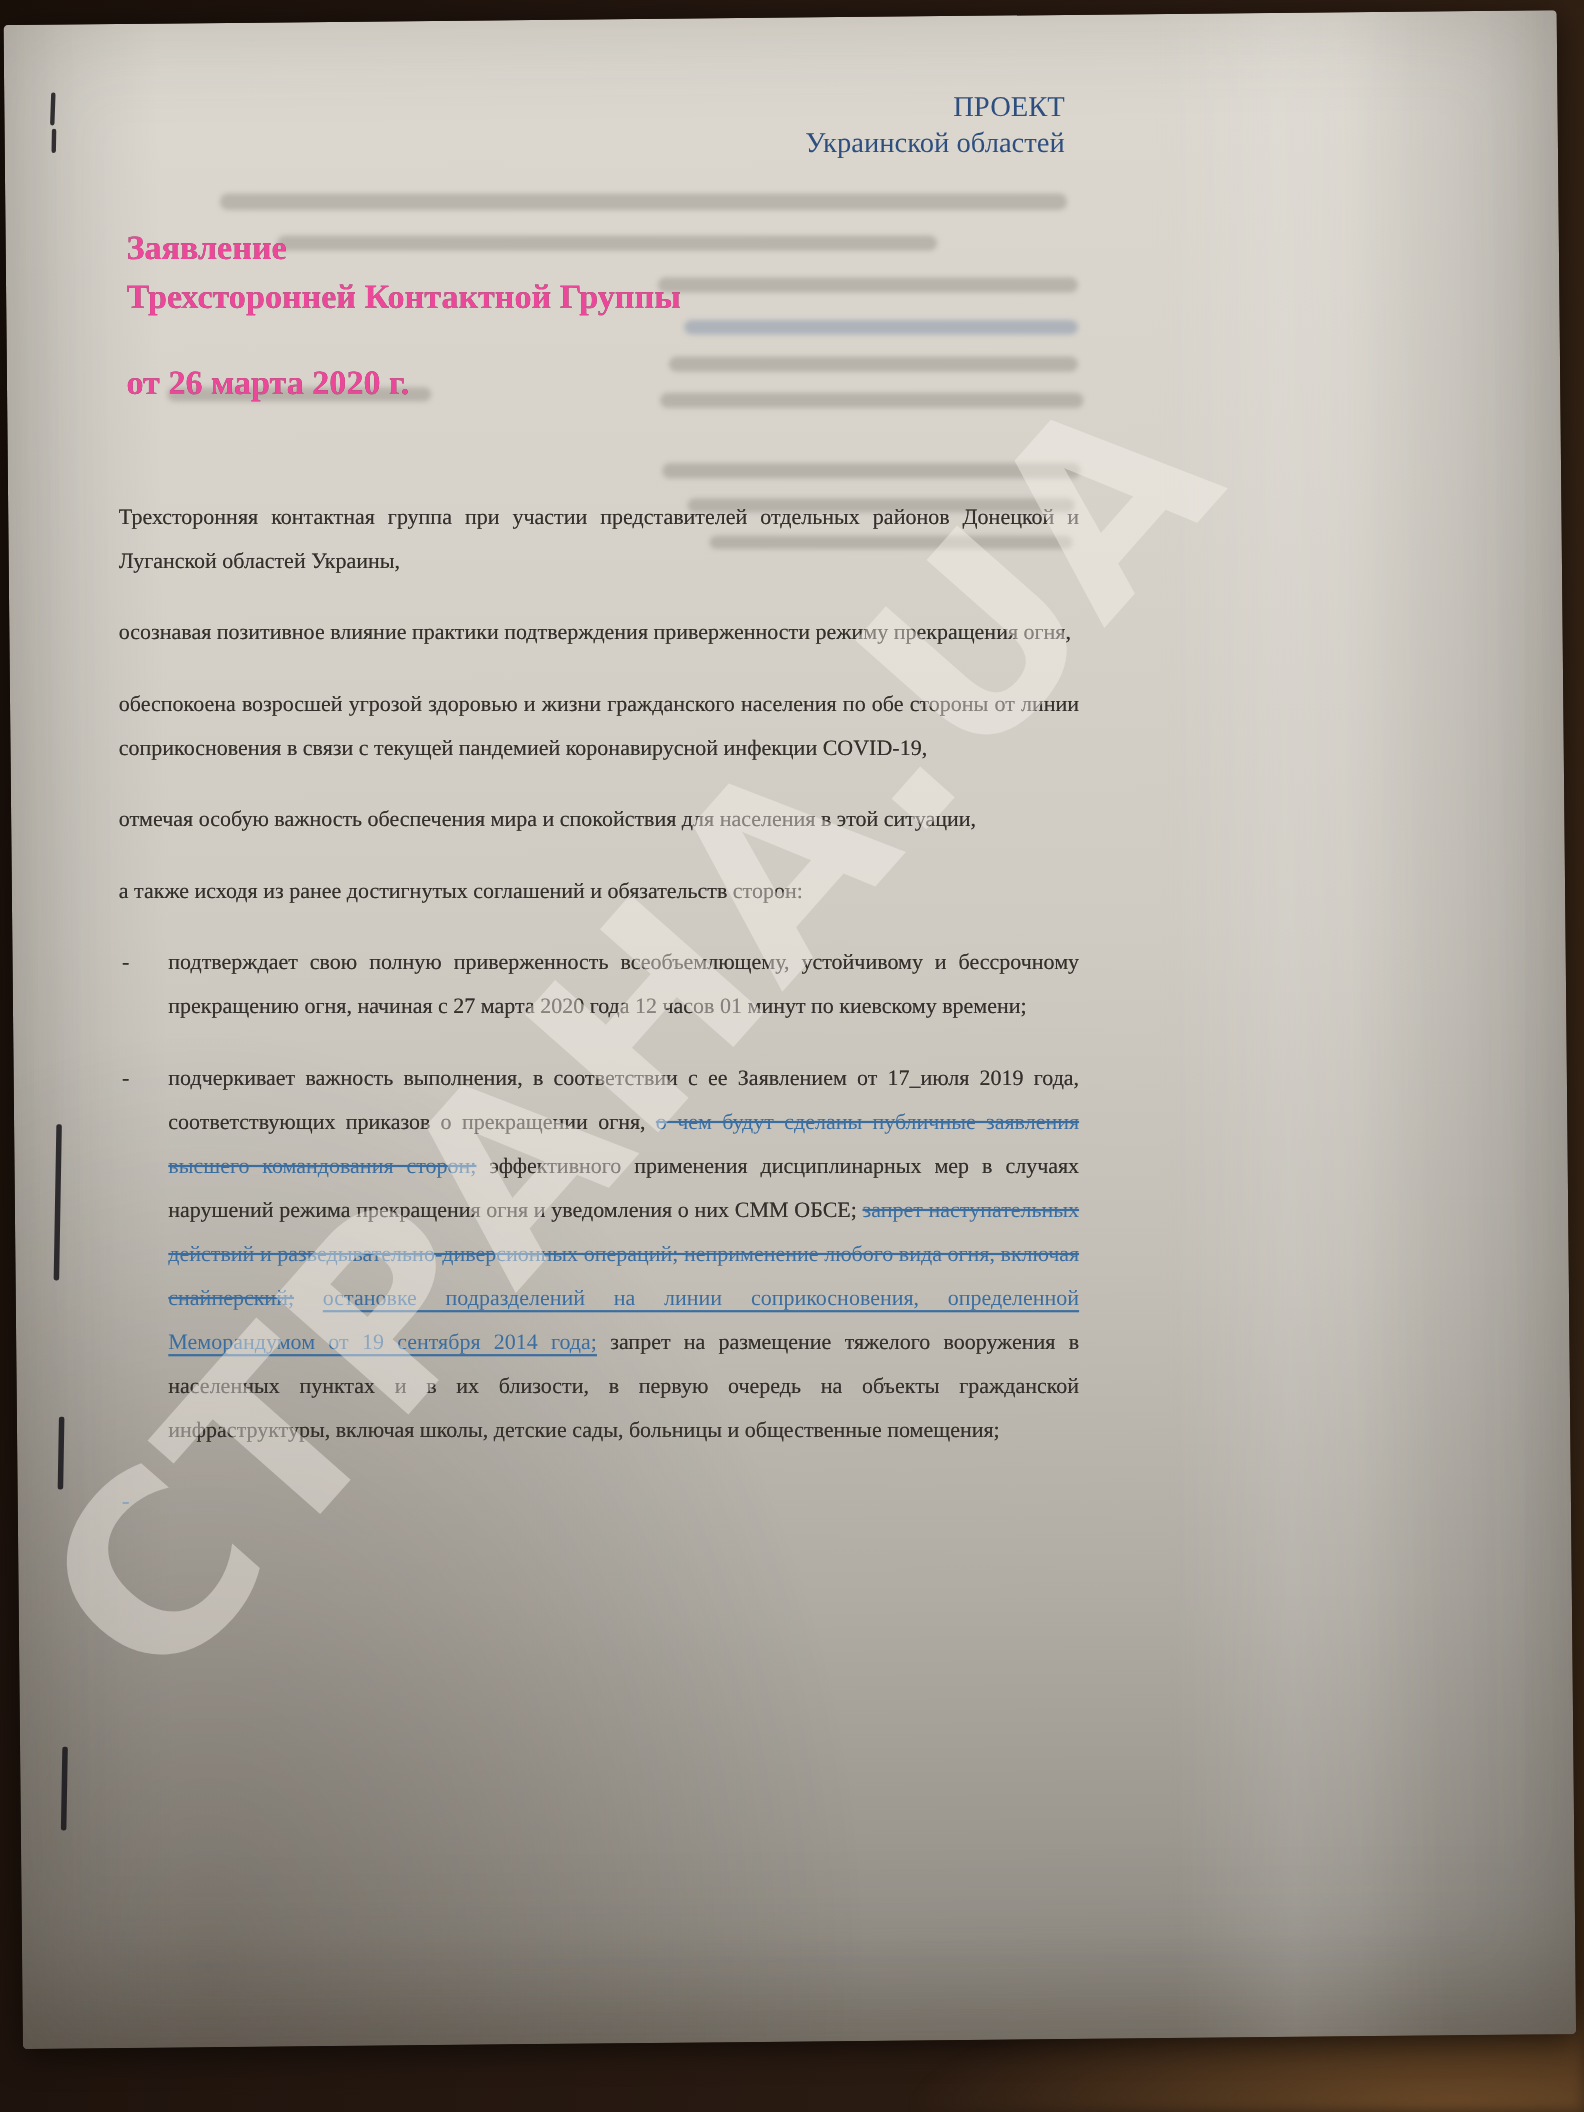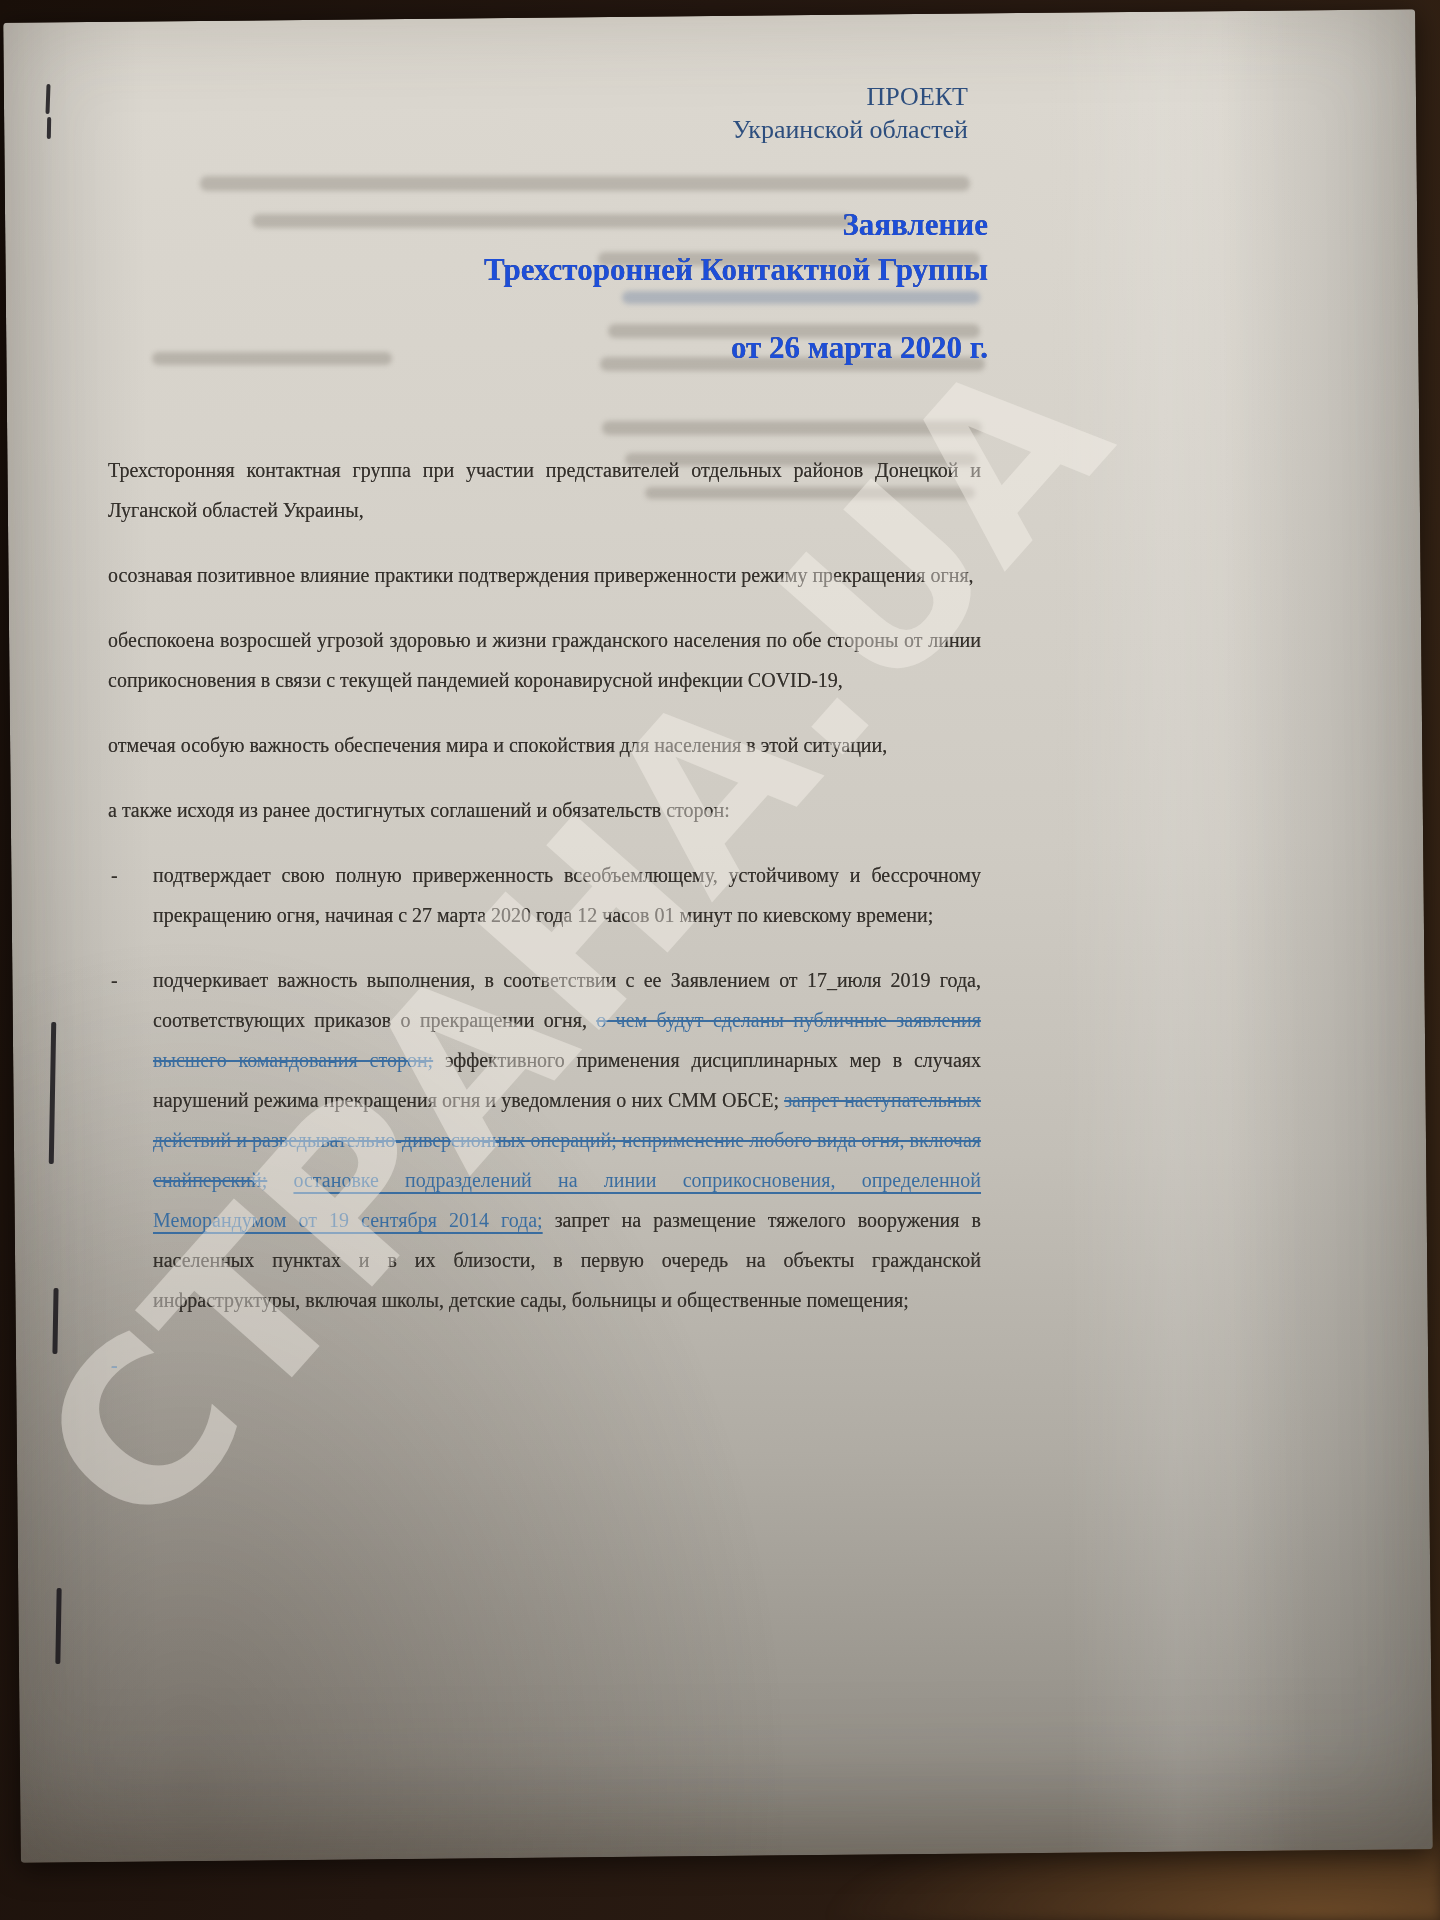--- a/index.html
+++ b/index.html
@@ -30,22 +30,22 @@
   
   .bleed{position:absolute;border-radius:7px;filter:blur(2.6px);z-index:2;
     background:rgba(108,102,94,.30);}
   .bleed.blue{background:rgba(76,104,146,.30);}
   
   .margin-mark{position:absolute;background:#17151a;opacity:.85;border-radius:2px;z-index:4;}
   
   .hdr{position:absolute;top:80px;left:0;width:968px;text-align:right;z-index:4;
     font-size:26px;line-height:33px;color:var(--header-blue);}
   .hdr span{text-underline-offset:4px;text-decoration-thickness:1.8px;display:inline-block;}
-  .ttl{position:absolute;top:202px;left:115px;width:873px;text-align:right;z-index:4;
-    font-weight:bold;color:#1d4ed8;font-size:31px;line-height:45px;
+  .ttl{position:absolute;top:202px;left:115px;width:873px;text-align:left;z-index:4;
+    font-weight:bold;color:#ec4899;font-size:31px;line-height:45px;
     text-shadow:0 0 .6px rgba(30,26,22,.75);}
   .ttl .date{margin-top:33px;}
   .doc-body{position:absolute;top:450px;left:108px;width:873px;z-index:4;
     font-size:20px;line-height:40px;color:var(--text-color);
     text-align:justify;text-shadow:0 0 .6px rgba(46,42,38,.65);}
   .doc-body p{margin:0 0 25px 0;}
   .bullet{position:relative;padding-left:45px;margin:0 0 25px 0;}
   .bullet .marker{position:absolute;left:3px;top:0;}
   .seg-strike{color:var(--ink-blue);text-decoration:line-through;text-decoration-thickness:2.4px;text-shadow:none;}
   .seg-underline{color:var(--ink-blue);text-decoration:underline;text-decoration-thickness:2px;text-underline-offset:5px;text-shadow:none;}

